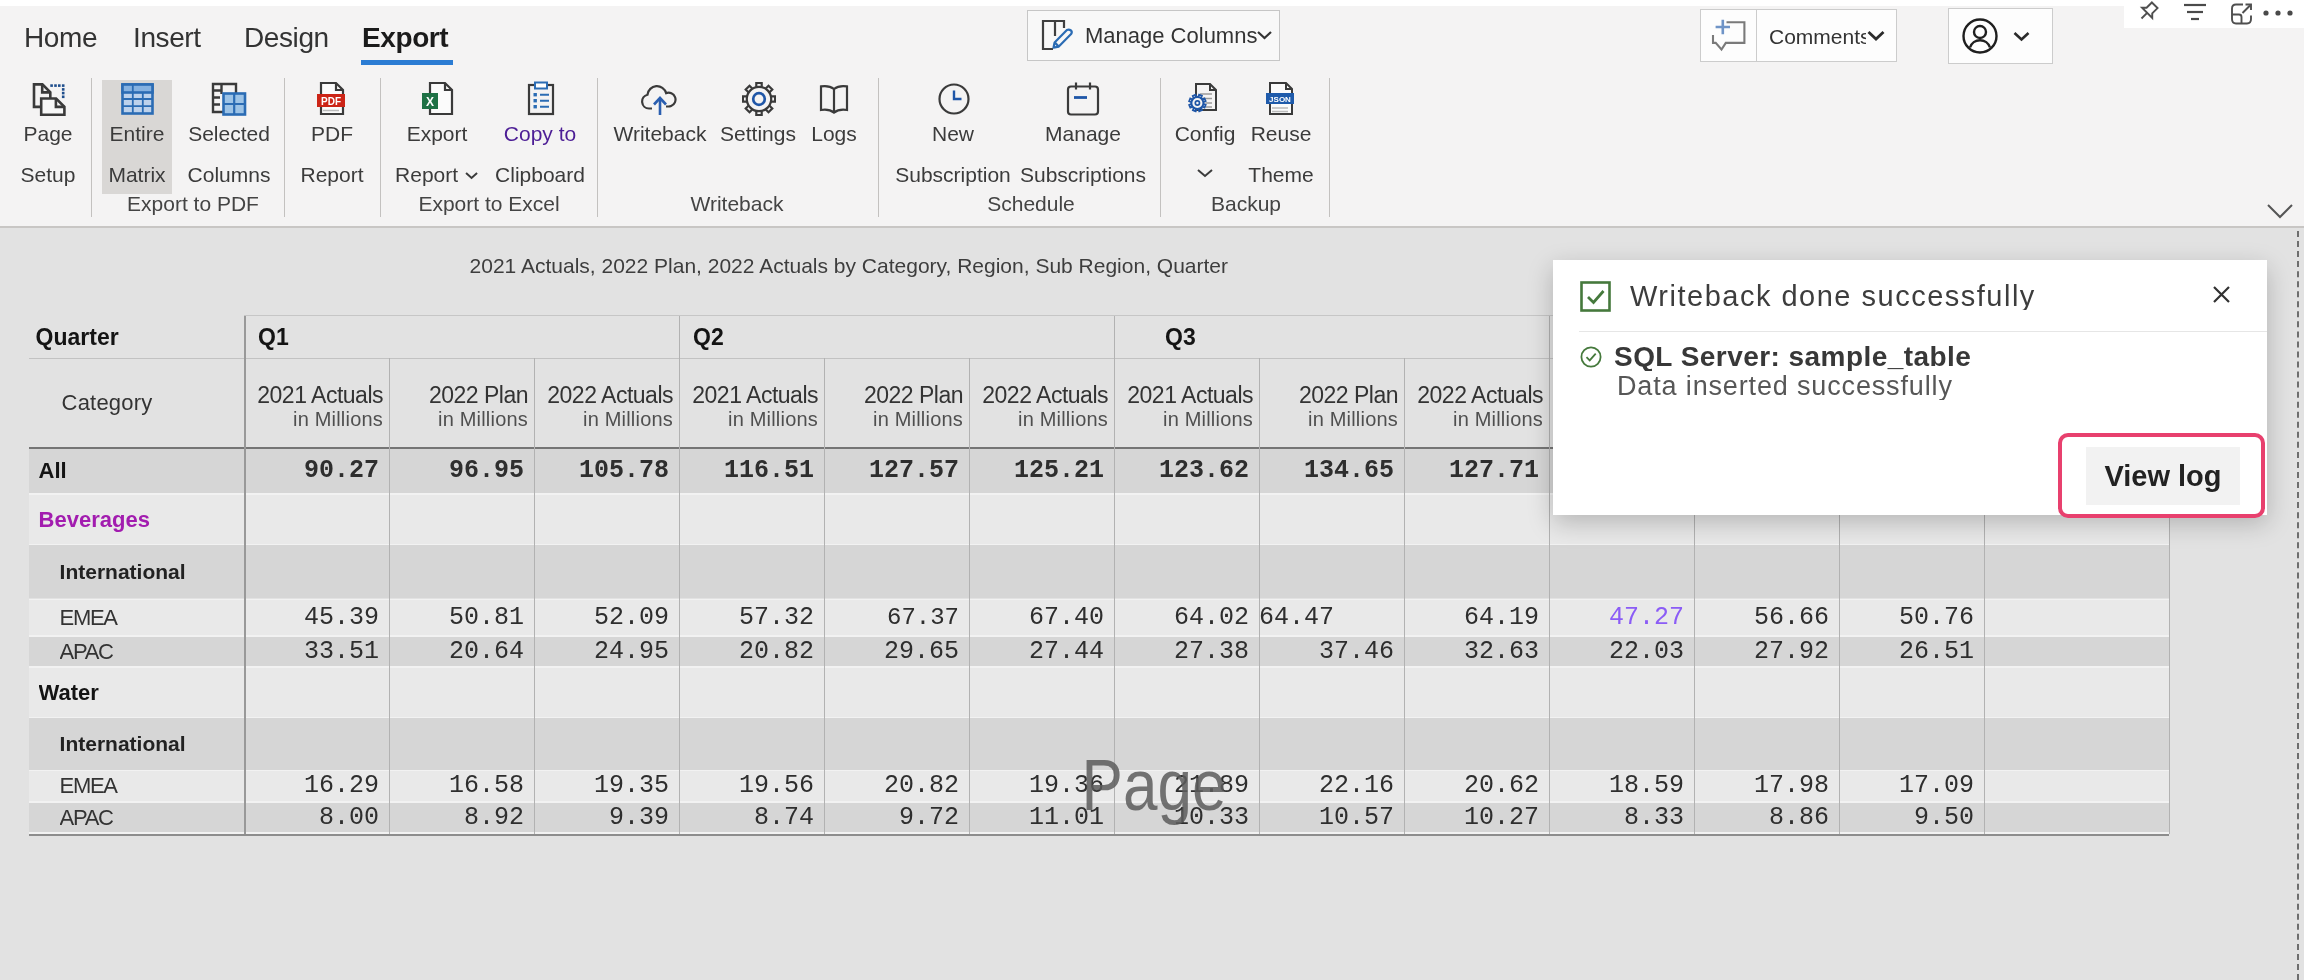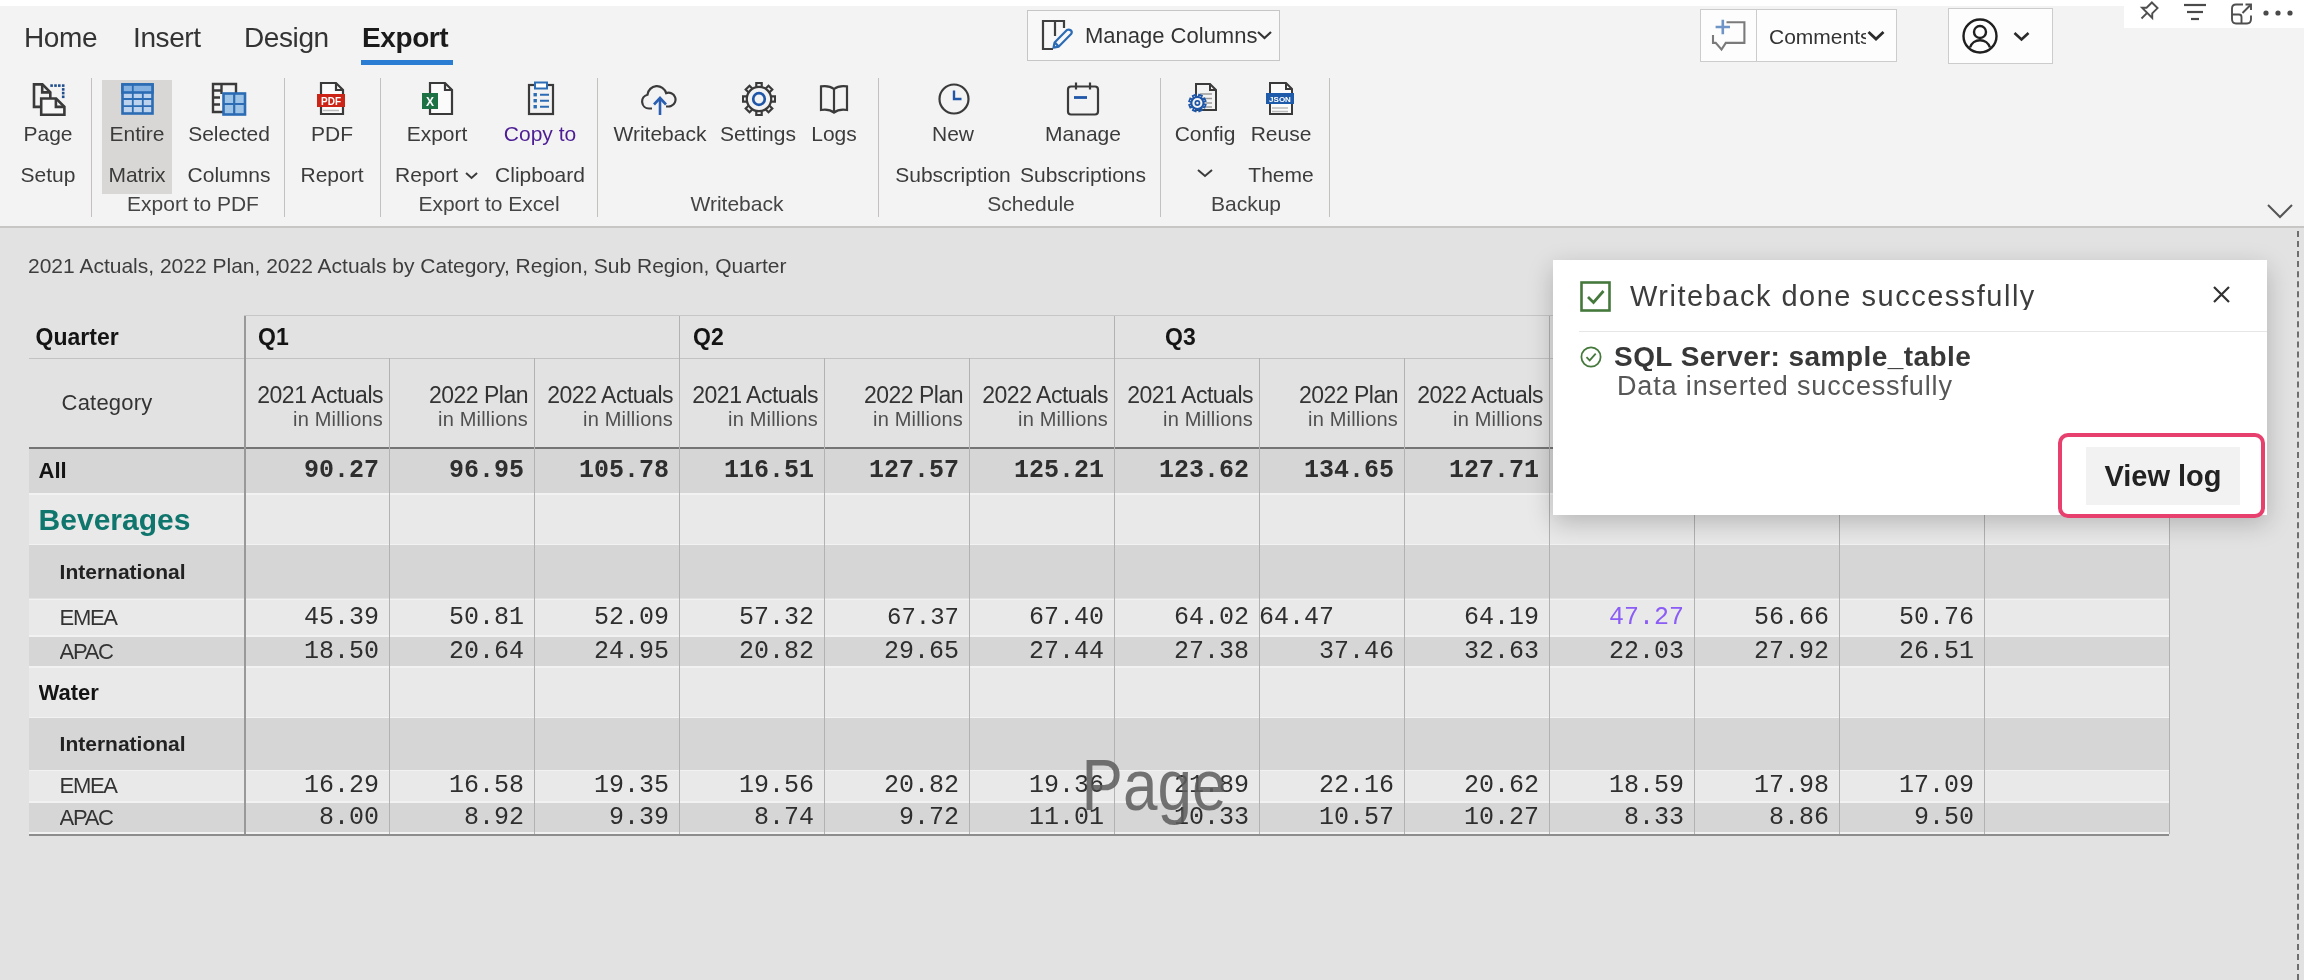--- a/index.html
+++ b/index.html
@@ -213,21 +213,21 @@
 </svg>
 <svg style="position:absolute;left:2258px;top:7px;" width="44" height="12" viewBox="0 0 44 12" fill="none">
 <circle cx="8" cy="6" r="2.6" fill="#4a4a4a"></circle>
 <circle cx="20" cy="6" r="2.6" fill="#4a4a4a"></circle>
 <circle cx="32" cy="6" r="2.6" fill="#4a4a4a"></circle>
 </svg>
 <svg style="position:absolute;left:2266px;top:203px;" width="28" height="17" viewBox="0 0 28 17" fill="none">
       <path d="M2 2 l12 12 l12 -12" stroke="#555" stroke-width="2" fill="none"></path>
     </svg>
 <div style="position:absolute;left:0;top:228px;width:2304px;height:752px;background:#e2e2e2;"></div>
-<div style="position:absolute;left:28px;top:252px;width:1200px;height:28px;font-family:'Liberation Sans',sans-serif;font-size:21px;color:#3d3d3d;font-weight:400;text-align:left;line-height:28px;white-space:nowrap;letter-spacing:0px;overflow:hidden;">2021 Actuals, 2022 Plan, 2022 Actuals by Category, Region, Sub Region, Quarter</div>
+<div style="position:absolute;left:28px;top:252px;width:1200px;height:28px;font-family:'Liberation Sans',sans-serif;font-size:21px;color:#3d3d3d;font-weight:400;text-align:right;line-height:28px;white-space:nowrap;letter-spacing:0px;overflow:hidden;">2021 Actuals, 2022 Plan, 2022 Actuals by Category, Region, Sub Region, Quarter</div>
 <div style="position:absolute;left:28.6px;top:448.6px;width:2140.4px;height:44.5px;background:#d6d6d6;"></div>
 <div style="position:absolute;left:28.6px;top:493.1px;width:2140.4px;height:1.5px;background:#f2f2f2;"></div>
 <div style="position:absolute;left:28.6px;top:494.6px;width:2140.4px;height:49.0px;background:#e9e9e9;"></div>
 <div style="position:absolute;left:28.6px;top:543.6px;width:2140.4px;height:1.5px;background:#f2f2f2;"></div>
 <div style="position:absolute;left:28.6px;top:545.1px;width:2140.4px;height:53.4px;background:#d6d6d6;"></div>
 <div style="position:absolute;left:28.6px;top:598.5px;width:2140.4px;height:1.5px;background:#f2f2f2;"></div>
 <div style="position:absolute;left:28.6px;top:600.0px;width:2140.4px;height:35.0px;background:#e9e9e9;"></div>
 <div style="position:absolute;left:28.6px;top:635.0px;width:2140.4px;height:1.5px;background:#f2f2f2;"></div>
 <div style="position:absolute;left:28.6px;top:636.5px;width:2140.4px;height:29.9px;background:#d6d6d6;"></div>
 <div style="position:absolute;left:28.6px;top:666.4px;width:2140.4px;height:1.5px;background:#f2f2f2;"></div>
@@ -278,21 +278,21 @@
 <div style="position:absolute;left:824px;top:408px;width:139px;height:23px;font-family:'Liberation Sans',sans-serif;font-size:20px;color:#4f4f4f;font-weight:400;text-align:right;line-height:23px;white-space:nowrap;letter-spacing:0.2px;overflow:hidden;">in Millions</div>
 <div style="position:absolute;left:969px;top:382px;width:139px;height:26px;font-family:'Liberation Sans',sans-serif;font-size:23px;color:#333333;font-weight:400;text-align:right;line-height:26px;white-space:nowrap;letter-spacing:-0.5px;overflow:hidden;">2022 Actuals</div>
 <div style="position:absolute;left:969px;top:408px;width:139px;height:23px;font-family:'Liberation Sans',sans-serif;font-size:20px;color:#4f4f4f;font-weight:400;text-align:right;line-height:23px;white-space:nowrap;letter-spacing:0.2px;overflow:hidden;">in Millions</div>
 <div style="position:absolute;left:1114px;top:382px;width:139px;height:26px;font-family:'Liberation Sans',sans-serif;font-size:23px;color:#333333;font-weight:400;text-align:right;line-height:26px;white-space:nowrap;letter-spacing:-0.5px;overflow:hidden;">2021 Actuals</div>
 <div style="position:absolute;left:1114px;top:408px;width:139px;height:23px;font-family:'Liberation Sans',sans-serif;font-size:20px;color:#4f4f4f;font-weight:400;text-align:right;line-height:23px;white-space:nowrap;letter-spacing:0.2px;overflow:hidden;">in Millions</div>
 <div style="position:absolute;left:1259px;top:382px;width:139px;height:26px;font-family:'Liberation Sans',sans-serif;font-size:23px;color:#333333;font-weight:400;text-align:right;line-height:26px;white-space:nowrap;letter-spacing:-0.5px;overflow:hidden;">2022 Plan</div>
 <div style="position:absolute;left:1259px;top:408px;width:139px;height:23px;font-family:'Liberation Sans',sans-serif;font-size:20px;color:#4f4f4f;font-weight:400;text-align:right;line-height:23px;white-space:nowrap;letter-spacing:0.2px;overflow:hidden;">in Millions</div>
 <div style="position:absolute;left:1404px;top:382px;width:139px;height:26px;font-family:'Liberation Sans',sans-serif;font-size:23px;color:#333333;font-weight:400;text-align:right;line-height:26px;white-space:nowrap;letter-spacing:-0.5px;overflow:hidden;">2022 Actuals</div>
 <div style="position:absolute;left:1404px;top:408px;width:139px;height:23px;font-family:'Liberation Sans',sans-serif;font-size:20px;color:#4f4f4f;font-weight:400;text-align:right;line-height:23px;white-space:nowrap;letter-spacing:0.2px;overflow:hidden;">in Millions</div>
 <div style="position:absolute;left:38.6px;top:448.6px;width:210px;height:44.5px;font-family:'Liberation Sans',sans-serif;font-size:22px;color:#141414;font-weight:700;text-align:left;line-height:44.5px;white-space:nowrap;letter-spacing:0px;overflow:hidden;">All</div>
-<div style="position:absolute;left:38.6px;top:494.6px;width:210px;height:49.0px;font-family:'Liberation Sans',sans-serif;font-size:30px;color:#0f766e;font-weight:700;text-align:left;line-height:49.0px;white-space:nowrap;letter-spacing:0px;overflow:hidden;">Beverages</div>
+<div style="position:absolute;left:38.6px;top:494.6px;width:210px;height:49.0px;font-family:'Liberation Sans',sans-serif;font-size:22px;color:#a21caf;font-weight:700;text-align:left;line-height:49.0px;white-space:nowrap;letter-spacing:0px;overflow:hidden;">Beverages</div>
 <div style="position:absolute;left:59.6px;top:545.1px;width:210px;height:53.4px;font-family:'Liberation Sans',sans-serif;font-size:21px;color:#222222;font-weight:600;text-align:left;line-height:53.4px;white-space:nowrap;letter-spacing:0px;overflow:hidden;">International</div>
 <div style="position:absolute;left:59.6px;top:600.0px;width:210px;height:35.0px;font-family:'Liberation Sans',sans-serif;font-size:22px;color:#333333;font-weight:400;text-align:left;line-height:35.0px;white-space:nowrap;letter-spacing:-1.3px;overflow:hidden;">EMEA</div>
 <div style="position:absolute;left:59.6px;top:636.5px;width:210px;height:29.9px;font-family:'Liberation Sans',sans-serif;font-size:22px;color:#333333;font-weight:400;text-align:left;line-height:29.9px;white-space:nowrap;letter-spacing:-1.3px;overflow:hidden;">APAC</div>
 <div style="position:absolute;left:38.6px;top:667.9px;width:210px;height:49.0px;font-family:'Liberation Sans',sans-serif;font-size:22px;color:#141414;font-weight:700;text-align:left;line-height:49.0px;white-space:nowrap;letter-spacing:0px;overflow:hidden;">Water</div>
 <div style="position:absolute;left:59.6px;top:718.4px;width:210px;height:51.2px;font-family:'Liberation Sans',sans-serif;font-size:21px;color:#222222;font-weight:600;text-align:left;line-height:51.2px;white-space:nowrap;letter-spacing:0px;overflow:hidden;">International</div>
 <div style="position:absolute;left:59.6px;top:771.1px;width:210px;height:29.9px;font-family:'Liberation Sans',sans-serif;font-size:22px;color:#333333;font-weight:400;text-align:left;line-height:29.9px;white-space:nowrap;letter-spacing:-1.3px;overflow:hidden;">EMEA</div>
 <div style="position:absolute;left:59.6px;top:802.5px;width:210px;height:29.9px;font-family:'Liberation Sans',sans-serif;font-size:22px;color:#333333;font-weight:400;text-align:left;line-height:29.9px;white-space:nowrap;letter-spacing:-1.3px;overflow:hidden;">APAC</div>
 <div style="position:absolute;left:244px;top:448.6px;width:135px;height:44.5px;font-family:'Liberation Mono',sans-serif;font-size:25px;color:#2e2e2e;font-weight:700;text-align:right;line-height:44.5px;white-space:nowrap;letter-spacing:0px;overflow:hidden;">90.27</div>
 <div style="position:absolute;left:389px;top:448.6px;width:135px;height:44.5px;font-family:'Liberation Mono',sans-serif;font-size:25px;color:#2e2e2e;font-weight:700;text-align:right;line-height:44.5px;white-space:nowrap;letter-spacing:0px;overflow:hidden;">96.95</div>
 <div style="position:absolute;left:534px;top:448.6px;width:135px;height:44.5px;font-family:'Liberation Mono',sans-serif;font-size:25px;color:#2e2e2e;font-weight:700;text-align:right;line-height:44.5px;white-space:nowrap;letter-spacing:0px;overflow:hidden;">105.78</div>
@@ -307,21 +307,21 @@
 <div style="position:absolute;left:534px;top:600.0px;width:135px;height:35.0px;font-family:'Liberation Mono',sans-serif;font-size:25px;color:#2e2e2e;font-weight:400;text-align:right;line-height:35.0px;white-space:nowrap;letter-spacing:0px;overflow:hidden;">52.09</div>
 <div style="position:absolute;left:679px;top:600.0px;width:135px;height:35.0px;font-family:'Liberation Mono',sans-serif;font-size:25px;color:#2e2e2e;font-weight:400;text-align:right;line-height:35.0px;white-space:nowrap;letter-spacing:0px;overflow:hidden;">57.32</div>
 <div style="position:absolute;left:824px;top:600.0px;width:135px;height:35.0px;font-family:'Liberation Mono',sans-serif;font-size:24px;color:#2e2e2e;font-weight:400;text-align:right;line-height:35.0px;white-space:nowrap;letter-spacing:0px;overflow:hidden;">67.37</div>
 <div style="position:absolute;left:969px;top:600.0px;width:135px;height:35.0px;font-family:'Liberation Mono',sans-serif;font-size:25px;color:#2e2e2e;font-weight:400;text-align:right;line-height:35.0px;white-space:nowrap;letter-spacing:0px;overflow:hidden;">67.40</div>
 <div style="position:absolute;left:1114px;top:600.0px;width:135px;height:35.0px;font-family:'Liberation Mono',sans-serif;font-size:25px;color:#2e2e2e;font-weight:400;text-align:right;line-height:35.0px;white-space:nowrap;letter-spacing:0px;overflow:hidden;">64.02</div>
 <div style="position:absolute;left:1259px;top:600.0px;width:135px;height:35.0px;font-family:'Liberation Mono',sans-serif;font-size:25px;color:#2e2e2e;font-weight:400;line-height:35.0px;white-space:nowrap;letter-spacing:0px;overflow:hidden;">64.47</div>
 <div style="position:absolute;left:1404px;top:600.0px;width:135px;height:35.0px;font-family:'Liberation Mono',sans-serif;font-size:25px;color:#2e2e2e;font-weight:400;text-align:right;line-height:35.0px;white-space:nowrap;letter-spacing:0px;overflow:hidden;">64.19</div>
 <div style="position:absolute;left:1549px;top:600.0px;width:135px;height:35.0px;font-family:'Liberation Mono',sans-serif;font-size:25px;color:#8b5cf6;font-weight:400;text-align:right;line-height:35.0px;white-space:nowrap;letter-spacing:0px;overflow:hidden;">47.27</div>
 <div style="position:absolute;left:1694px;top:600.0px;width:135px;height:35.0px;font-family:'Liberation Mono',sans-serif;font-size:25px;color:#2e2e2e;font-weight:400;text-align:right;line-height:35.0px;white-space:nowrap;letter-spacing:0px;overflow:hidden;">56.66</div>
 <div style="position:absolute;left:1839px;top:600.0px;width:135px;height:35.0px;font-family:'Liberation Mono',sans-serif;font-size:25px;color:#2e2e2e;font-weight:400;text-align:right;line-height:35.0px;white-space:nowrap;letter-spacing:0px;overflow:hidden;">50.76</div>
-<div style="position:absolute;left:244px;top:636.5px;width:135px;height:29.9px;font-family:'Liberation Mono',sans-serif;font-size:25px;color:#2e2e2e;font-weight:400;text-align:right;line-height:29.9px;white-space:nowrap;letter-spacing:0px;overflow:hidden;">18.50</div>
+<div style="position:absolute;left:244px;top:636.5px;width:135px;height:29.9px;font-family:'Liberation Mono',sans-serif;font-size:25px;color:#2e2e2e;font-weight:400;text-align:right;line-height:29.9px;white-space:nowrap;letter-spacing:0px;overflow:hidden;">33.51</div>
 <div style="position:absolute;left:389px;top:636.5px;width:135px;height:29.9px;font-family:'Liberation Mono',sans-serif;font-size:25px;color:#2e2e2e;font-weight:400;text-align:right;line-height:29.9px;white-space:nowrap;letter-spacing:0px;overflow:hidden;">20.64</div>
 <div style="position:absolute;left:534px;top:636.5px;width:135px;height:29.9px;font-family:'Liberation Mono',sans-serif;font-size:25px;color:#2e2e2e;font-weight:400;text-align:right;line-height:29.9px;white-space:nowrap;letter-spacing:0px;overflow:hidden;">24.95</div>
 <div style="position:absolute;left:679px;top:636.5px;width:135px;height:29.9px;font-family:'Liberation Mono',sans-serif;font-size:25px;color:#2e2e2e;font-weight:400;text-align:right;line-height:29.9px;white-space:nowrap;letter-spacing:0px;overflow:hidden;">20.82</div>
 <div style="position:absolute;left:824px;top:636.5px;width:135px;height:29.9px;font-family:'Liberation Mono',sans-serif;font-size:25px;color:#2e2e2e;font-weight:400;text-align:right;line-height:29.9px;white-space:nowrap;letter-spacing:0px;overflow:hidden;">29.65</div>
 <div style="position:absolute;left:969px;top:636.5px;width:135px;height:29.9px;font-family:'Liberation Mono',sans-serif;font-size:25px;color:#2e2e2e;font-weight:400;text-align:right;line-height:29.9px;white-space:nowrap;letter-spacing:0px;overflow:hidden;">27.44</div>
 <div style="position:absolute;left:1114px;top:636.5px;width:135px;height:29.9px;font-family:'Liberation Mono',sans-serif;font-size:25px;color:#2e2e2e;font-weight:400;text-align:right;line-height:29.9px;white-space:nowrap;letter-spacing:0px;overflow:hidden;">27.38</div>
 <div style="position:absolute;left:1259px;top:636.5px;width:135px;height:29.9px;font-family:'Liberation Mono',sans-serif;font-size:25px;color:#2e2e2e;font-weight:400;text-align:right;line-height:29.9px;white-space:nowrap;letter-spacing:0px;overflow:hidden;">37.46</div>
 <div style="position:absolute;left:1404px;top:636.5px;width:135px;height:29.9px;font-family:'Liberation Mono',sans-serif;font-size:25px;color:#2e2e2e;font-weight:400;text-align:right;line-height:29.9px;white-space:nowrap;letter-spacing:0px;overflow:hidden;">32.63</div>
 <div style="position:absolute;left:1549px;top:636.5px;width:135px;height:29.9px;font-family:'Liberation Mono',sans-serif;font-size:25px;color:#2e2e2e;font-weight:400;text-align:right;line-height:29.9px;white-space:nowrap;letter-spacing:0px;overflow:hidden;">22.03</div>
 <div style="position:absolute;left:1694px;top:636.5px;width:135px;height:29.9px;font-family:'Liberation Mono',sans-serif;font-size:25px;color:#2e2e2e;font-weight:400;text-align:right;line-height:29.9px;white-space:nowrap;letter-spacing:0px;overflow:hidden;">27.92</div>

